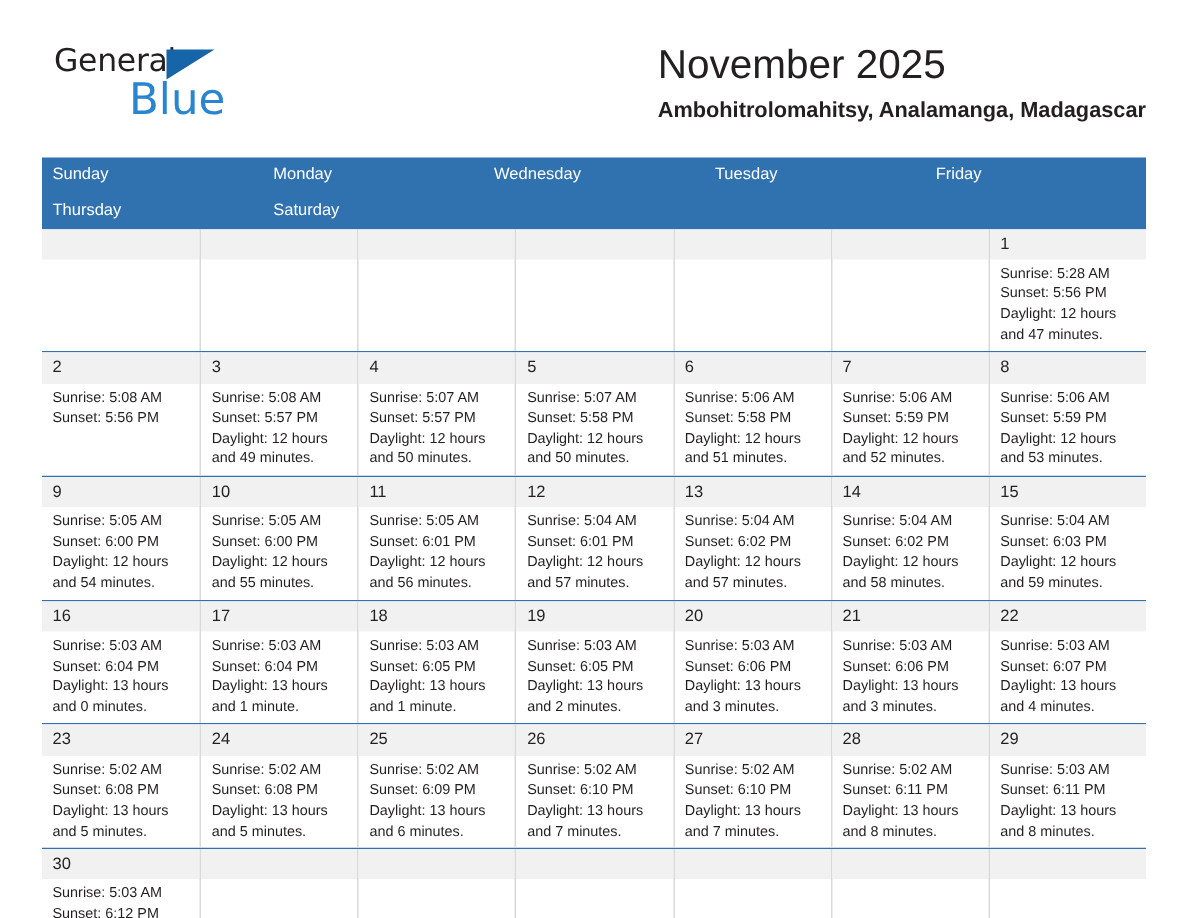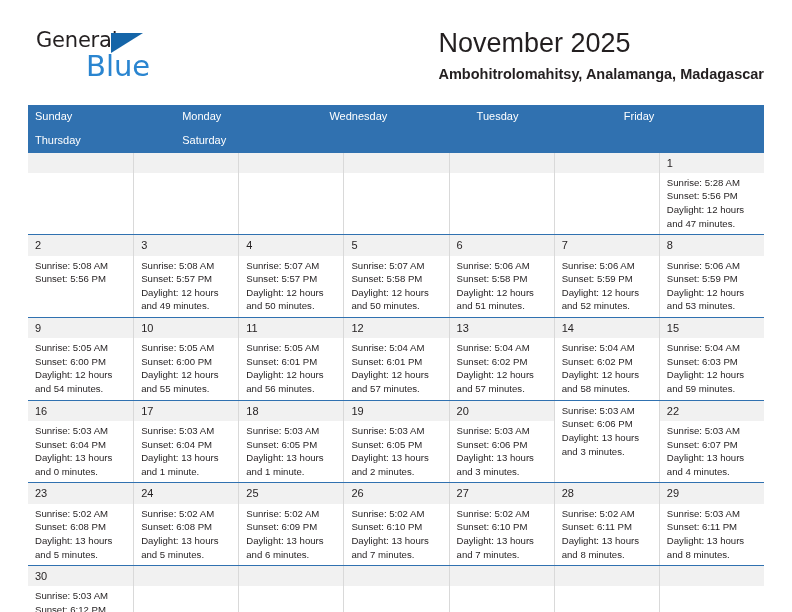--- a/index.html
+++ b/index.html
@@ -367,20 +367,21 @@
           </div>
           <div class="day-cell">
             <div class="day-number">20</div>
             <div class="day-info">
               <div>Sunrise: 5:03 AM</div>
               <div>Sunset: 6:06 PM</div>
               <div class="daylight-wrap">Daylight: 13 hours and 3 minutes.</div>
             </div>
           </div>
           <div class="day-cell">
+            <div class="day-number">21</div>
             <div class="day-info">
               <div>Sunrise: 5:03 AM</div>
               <div>Sunset: 6:06 PM</div>
               <div class="daylight-wrap">Daylight: 13 hours and 3 minutes.</div>
             </div>
           </div>
           <div class="day-cell">
             <div class="day-number">22</div>
             <div class="day-info">
               <div>Sunrise: 5:03 AM</div>

